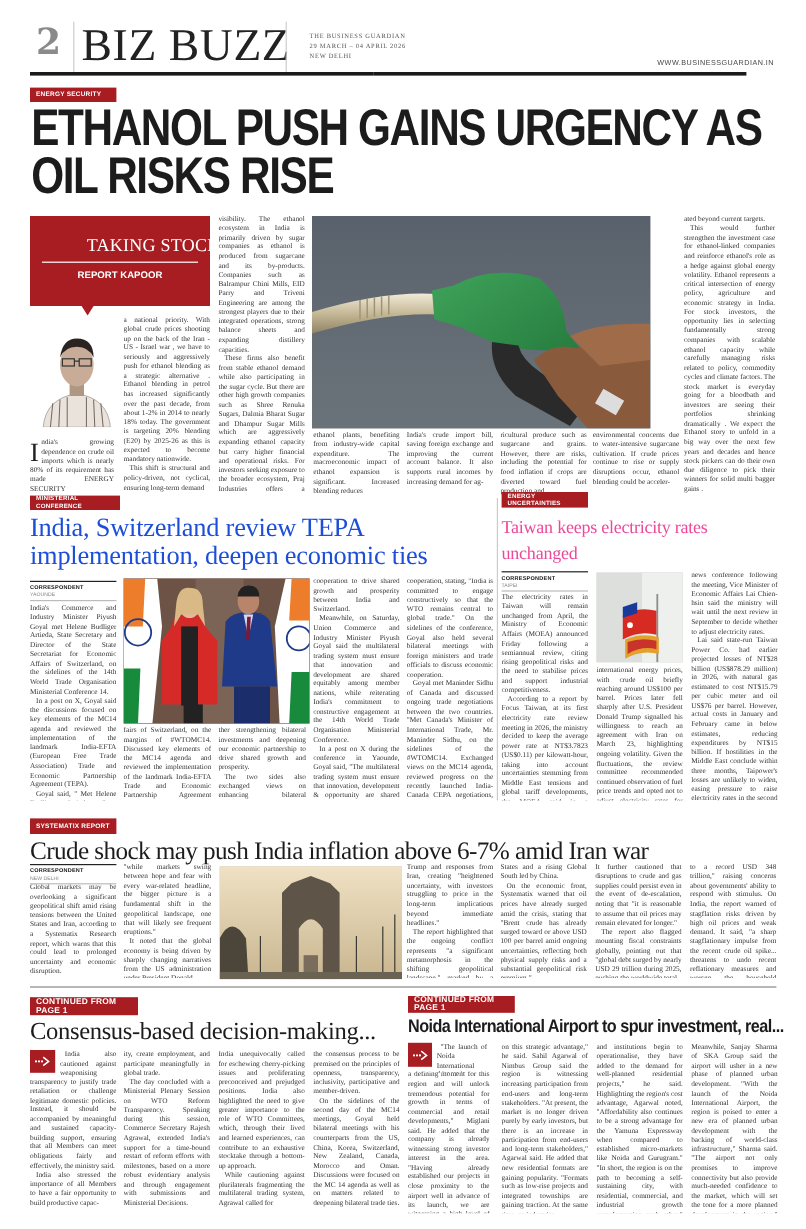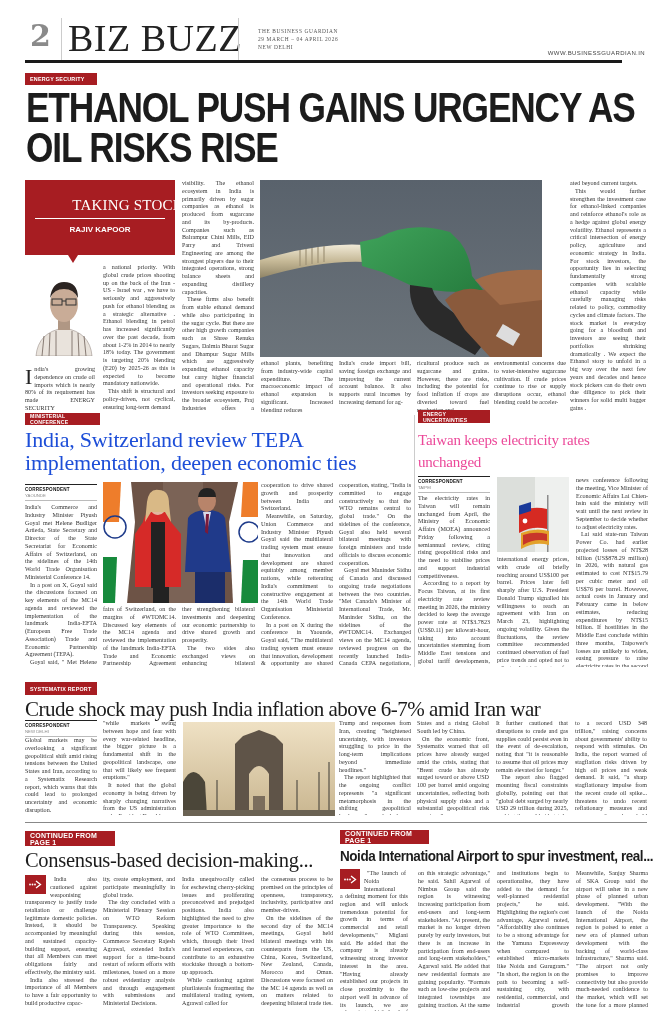--- a/index.html
+++ b/index.html
@@ -33,21 +33,21 @@
 </div>
 <div class="abs" style="left:25px;top:60px;width:286px;height:3px;background:#1a1a1a"></div>
 <div class="abs" style="left:311px;top:60px;width:311px;height:3px;background:#1a1a1a"></div>
 
 <div class="tag" style="left:25px;top:73px;width:72px;height:12px;font-size:5.4px;">ENERGY SECURITY</div>
 <h1 class="abs" style="left:26px;top:87px;width:620px;font-family:'Liberation Sans',sans-serif;font-weight:bold;font-size:43px;line-height:40px;letter-spacing:-1.4px;color:#1c1c1c;transform:scaleX(.82);transform-origin:left top;width:760px;">ETHANOL PUSH GAINS URGENCY AS OIL RISKS RISE</h1>
 
 <div class="abs" style="left:25px;top:180px;width:150px;height:75px;background:#a71d22;">
   <div class="abs" style="left:0;top:17px;width:174px;text-align:center;font-family:'Liberation Serif',serif;font-size:15px;color:#fff;letter-spacing:.2px;margin-left:16px;">TAKING STOCK</div>
   <div class="abs" style="left:10px;top:38px;width:130px;height:1px;background:#fff"></div>
-  <div class="abs" style="left:0;top:45px;width:150px;text-align:center;font-family:'Liberation Sans',sans-serif;font-weight:bold;font-size:8px;color:#fff;">RAJIV KAPOOR</div>
+  <div class="abs" style="left:0;top:45px;width:150px;text-align:center;font-family:'Liberation Sans',sans-serif;font-weight:bold;font-size:8px;color:#fff;">REPORT KAPOOR</div>
 </div>
 <div class="abs" style="left:68px;top:255px;width:0;height:0;border-left:5px solid transparent;border-right:5px solid transparent;border-top:8px solid #a71d22;"></div>
 
 <div class="photo" style="left:30px;top:274px;width:68px;height:82px;">
   <svg width="68" height="82" viewBox="0 0 68 82">
     <path d="M6 82 Q8 58 34 54 Q60 58 62 82Z" fill="#e9e3dc" stroke="#8a7f78" stroke-width=".5"></path>
     <g stroke="#6d5f58" stroke-width=".8">
       <line x1="14" y1="62" x2="12" y2="82"></line>
         <line x1="20" y1="59" x2="19" y2="82"></line>
         <line x1="26" y1="57" x2="26" y2="82"></line>

